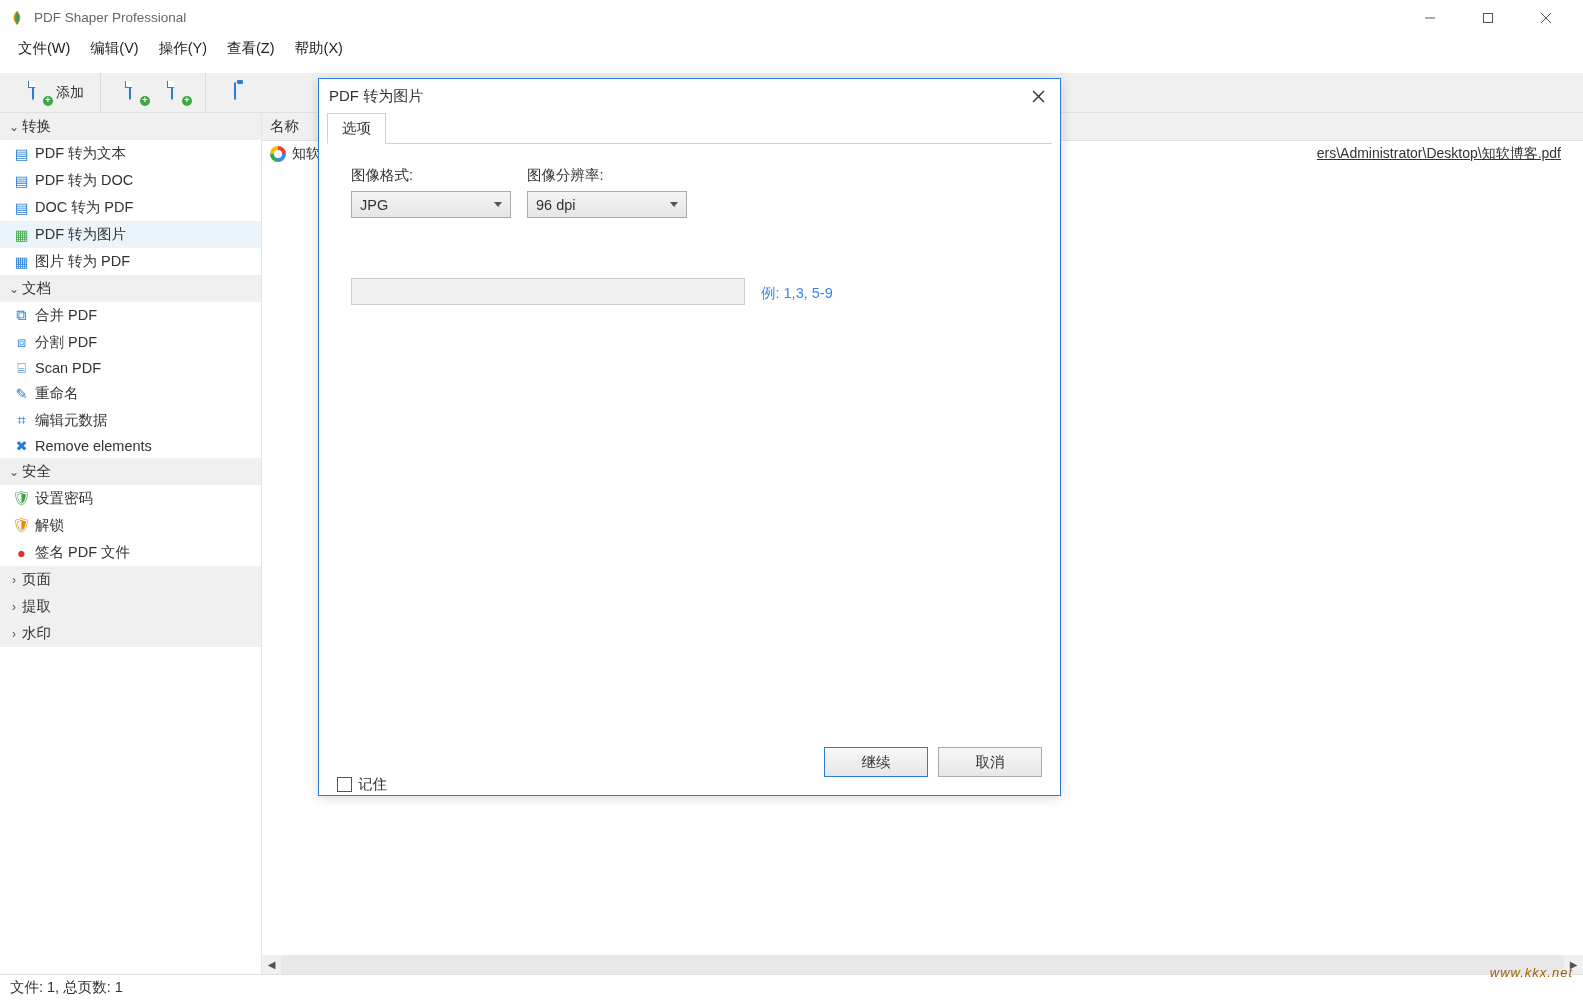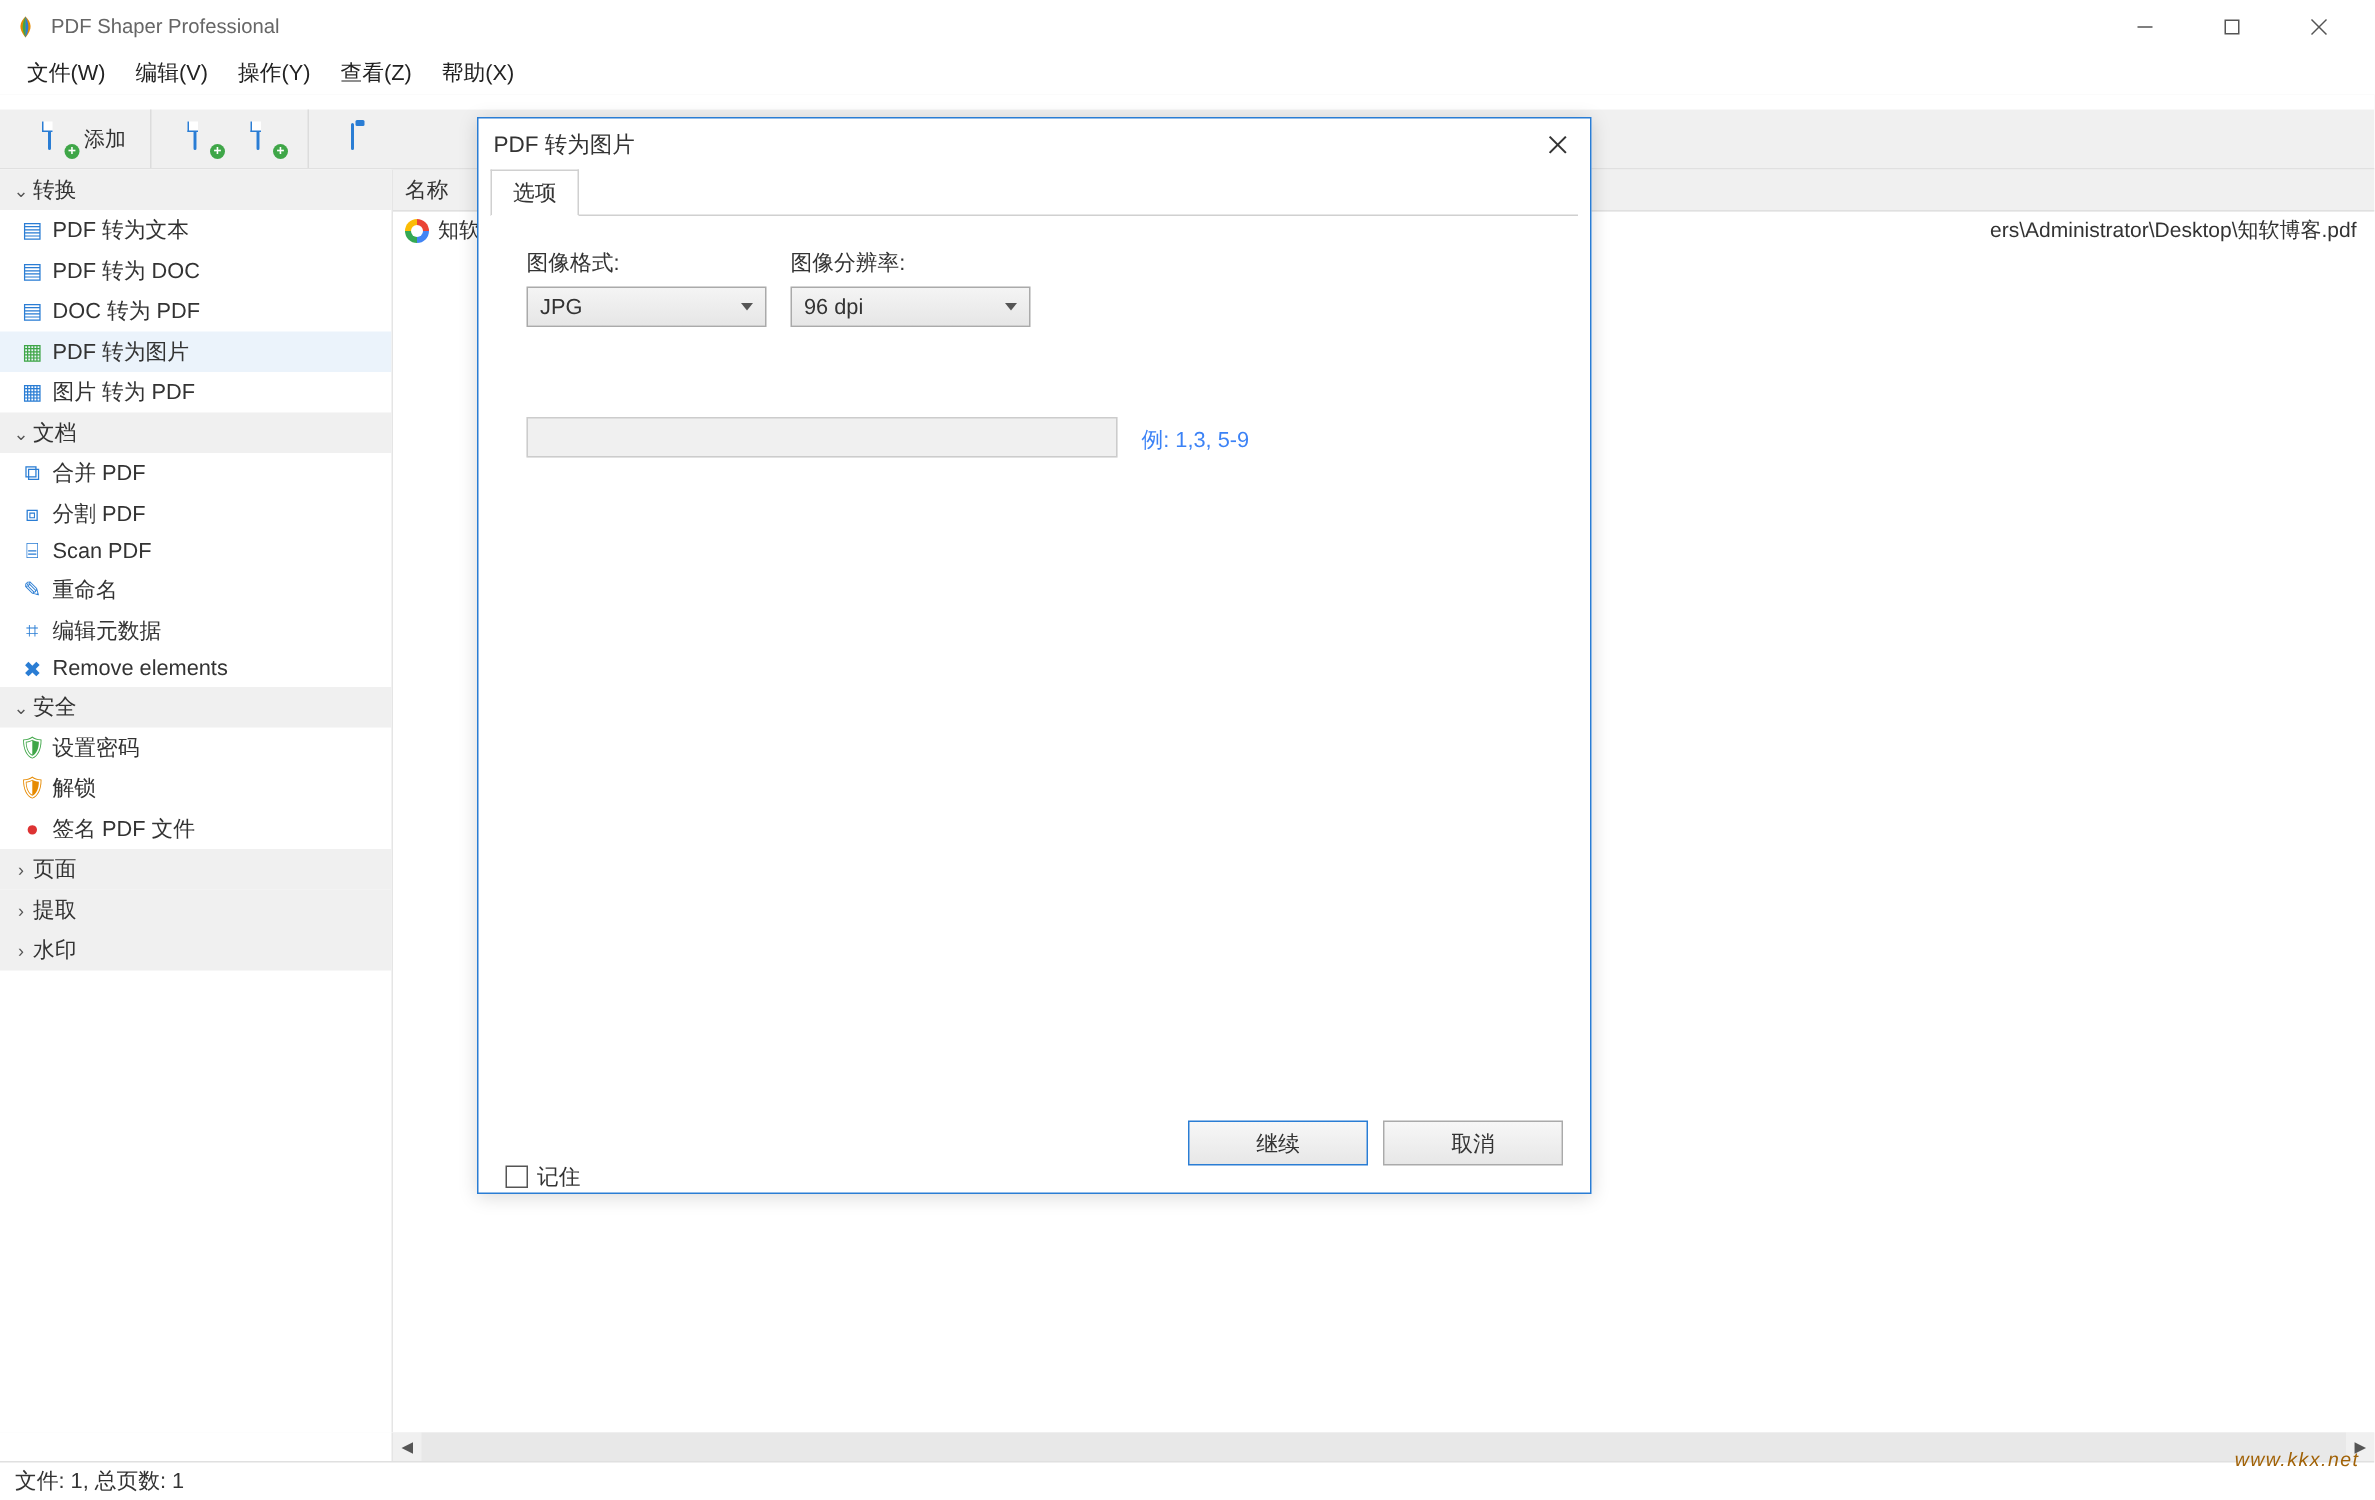--- a/index.html
+++ b/index.html
@@ -68,21 +68,21 @@
 .form-label { font-size: 14.5px; }
 .select { width: 160px; height: 27px; border: 1px solid #aaa; background: linear-gradient(#f4f4f4,#e6e6e6); display: flex; align-items: center; padding: 0 8px; position: relative; font-size: 14.5px;}
 .select.wide { width: 394px; }
 .select::after { content: ""; position: absolute; right: 8px; top: 10px; border-left: 4px solid transparent; border-right: 4px solid transparent; border-top: 5px solid #555; }
 .disabled-input { width: 394px; height: 27px; border: 1px solid #ccc; background: #f0f0f0; }
 .hint { color: #3b82f6; font-size: 14.5px; padding-top: 4px; }
 .dlg-footer { height: 54px; border-top: 0; display: flex; align-items: center; padding: 0 18px 12px; }
 .chk { display: flex; align-items: center; gap: 6px; font-size: 14.5px; margin-top: 44px;}
 .chk-box { width: 15px; height: 15px; border: 1px solid #555; background:#fff; }
 .dlg-buttons { margin-left: auto; display: flex; gap: 10px; }
-.btn { width: 120px; height: 30px; border: 1px solid #aaa; background: linear-gradient(#f7f7f7,#e7e7e7); display:flex; align-items:center; justify-content:center; font-size:14.5px;}
+.btn { width: 104px; height: 30px; border: 1px solid #aaa; background: linear-gradient(#f7f7f7,#e7e7e7); display:flex; align-items:center; justify-content:center; font-size:14.5px;}
 .btn.primary { border: 1.5px solid #2a7dd4; }
 
 
 .watermark { position:absolute; right:10px; bottom:20px; color:#a16207; font-size:13px; letter-spacing:1px; font-style:italic;}
 
 
 .ico { width:15px; height:15px; display:inline-flex; align-items:center; justify-content:center; }
 .ico-blue { color:#2a7dd4; } .ico-green{color:#3fa648;} .ico-orange{color:#e68a00;} .ico-red{color:#d33;}
 </style>
 </head>
@@ -234,21 +234,21 @@
         <span>水印</span>
       </div>
   </div>
 
   <div class="content">
     <div class="col-header">名称</div>
     <div class="file-row">
       <span class="file-icon"></span>
       <span>知软</span>
       <span style="flex:1"></span>
-      <span style="margin-right:4px;">ers\Administrator\Desktop\知软博客.pdf</span>
+      <span style="margin-right:14px;text-decoration:underline;">ers\Administrator\Desktop\知软博客.pdf</span>
     </div>
   </div>
 </div>
 
 <div class="hscroll">
   <div style="width:262px;background:#fff;border-right:1px solid #e5e5e5;height:100%"></div>
   <div class="arrow">◀</div>
   <div class="track"></div>
   <div class="arrow">▶</div>
 </div>

